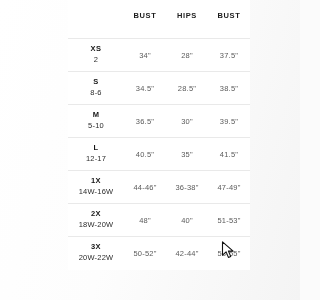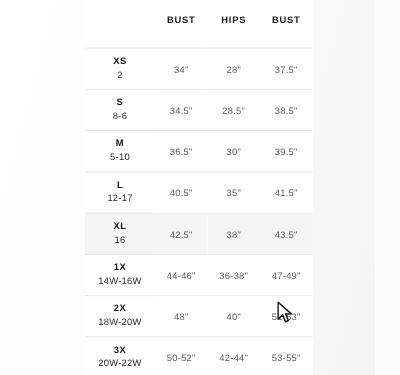--- a/index.html
+++ b/index.html
@@ -158,29 +158,20 @@
         </tr>
         <tr>
           <td class="size-cell">
             <span class="size-label">L</span>
             <span class="size-numeric">12-17</span>
           </td>
           <td class="meas-cell">40.5"</td>
           <td class="meas-cell">35"</td>
           <td class="meas-cell">41.5"</td>
         </tr>
-        <tr class="row-highlight">
-          <td class="size-cell">
-            <span class="size-label">XL</span>
-            <span class="size-numeric">16</span>
-          </td>
-          <td class="meas-cell">42.5"</td>
-          <td class="meas-cell">38"</td>
-          <td class="meas-cell">43.5"</td>
-        </tr>
         <tr>
           <td class="size-cell">
             <span class="size-label">1X</span>
             <span class="size-numeric">14W-16W</span>
           </td>
           <td class="meas-cell">44-46"</td>
           <td class="meas-cell">36-38"</td>
           <td class="meas-cell">47-49"</td>
         </tr>
         <tr>

